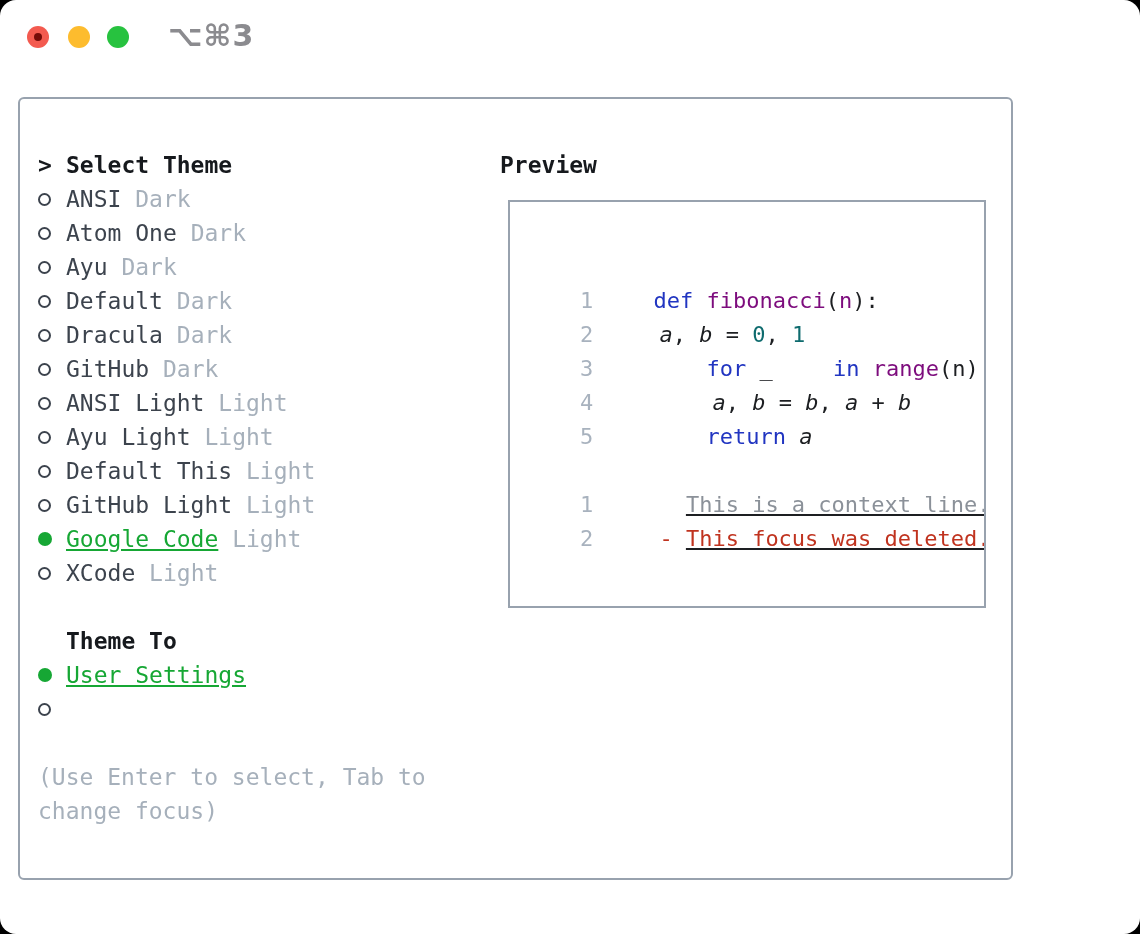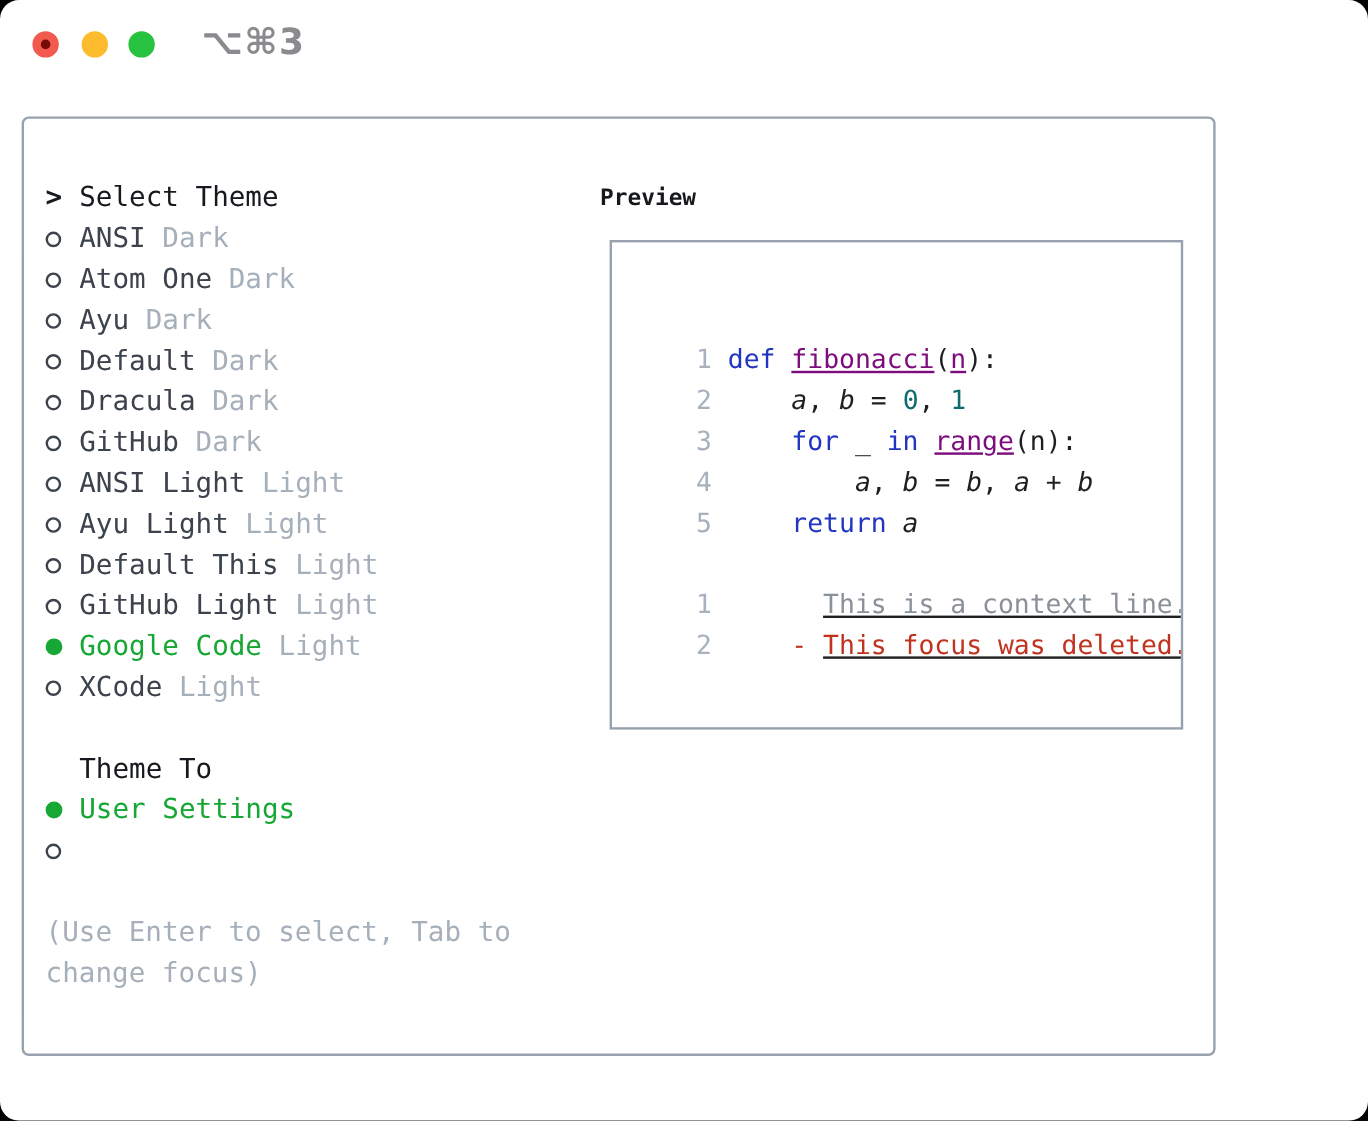--- a/index.html
+++ b/index.html
@@ -24,41 +24,41 @@
     border:2px solid var(--panel-border); border-radius:6px; background:#fff;
   }
   
   .left-col { position:absolute; left:18px; top:49px; font-size:23px; color:var(--list-text); }
   .row { height:34px; line-height:34px; display:flex; align-items:center; white-space:pre; }
   .spacer-row { height:34px; }
   .marker-cell { width:28px; display:flex; align-items:center; flex:none; }
   .caret { color:var(--header-text); font-weight:bold; }
   .radio { width:13px; height:13px; border:2.5px solid var(--list-text); border-radius:50%; box-sizing:border-box; background:transparent; }
   .selected .radio { width:14px; height:14px; border:none; background:var(--selection-green); }
-  .hdr-label { font-weight:normal; color:var(--header-text); }
+  .hdr-label { font-weight:bold; color:var(--header-text); }
   .item-name { color:var(--list-text); }
-  .selected .item-name { color:var(--selection-green); }
+  .selected .item-name { color:var(--selection-green);text-decoration:underline; }
   .suffix { color:var(--muted-gray); margin-left:1ch; }
   .suffix:empty { margin-left:0; }
   .hint { margin-top:34px; width:29ch; line-height:34px; color:var(--muted-gray); }
   
-  .preview-label { position:absolute; left:480px; top:49px; height:34px; line-height:34px; font-size:19px; font-weight:bold; color:var(--header-text);text-align:right; }
+  .preview-label { position:absolute; left:480px; top:49px; height:34px; line-height:34px; font-size:23px; font-weight:bold; color:var(--header-text);text-align:right; }
   .preview-box {
     position:absolute; left:488px; top:101px; width:478px; height:408px;
     border:2px solid var(--panel-border); box-sizing:border-box;
     padding:48px 0 0 17px; overflow:hidden;
   }
   .pline { height:34px; line-height:34px; font-size:22px; white-space:pre; color:var(--code-text); }
   .ln { display:inline-block; width:1ch; color:var(--line-number-gray); }
   .code-body { margin-left:1ch; }
   .diff-body { margin-left:5ch;text-decoration:underline; }
   .diff-marker { display:inline-block; width:1ch; }
   .diff-text { margin-left:1ch; }
-  .tk-kw { color:var(--keyword-blue); }
-  .tk-fn { color:var(--function-purple);text-decoration:underline; }
+  .tk-kw { color:var(--keyword-blue);margin-left:47px; }
+  .tk-fn { color:var(--function-purple); }
   .tk-lt { color:var(--literal-teal); }
   .tk-vr { color:var(--code-text); font-style:italic; }
   .tk-pl { color:var(--code-text); }
   .d-context .diff-text { color:var(--context-gray); }
   .d-deleted .diff-marker, .d-deleted .diff-text { color:var(--deleted-red); }
   .d-added  .diff-marker, .d-added  .diff-text { color:var(--added-green); }
 </style>
 </head>
 <body>
 

